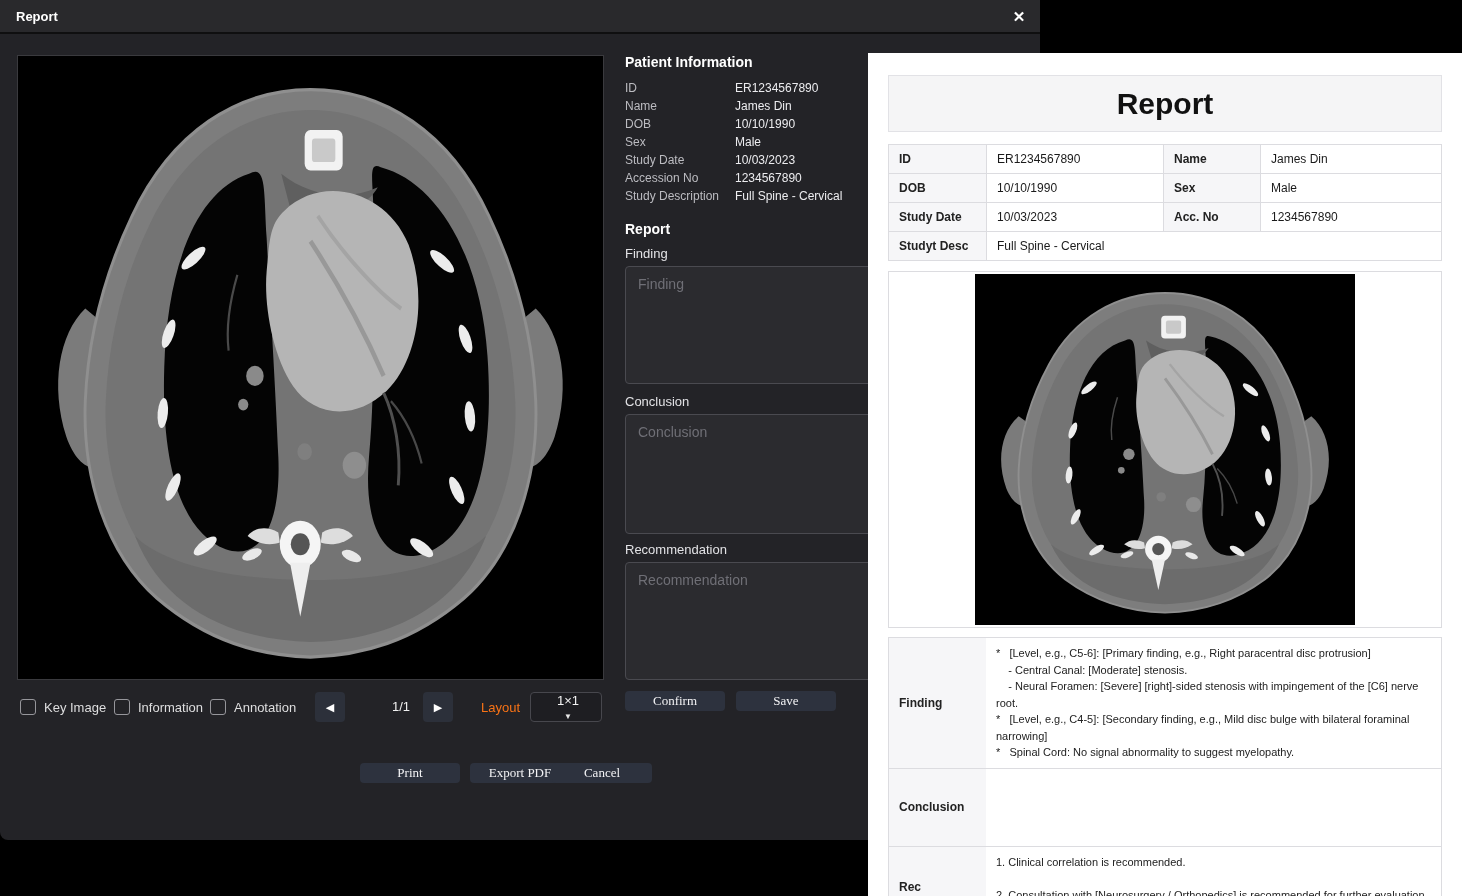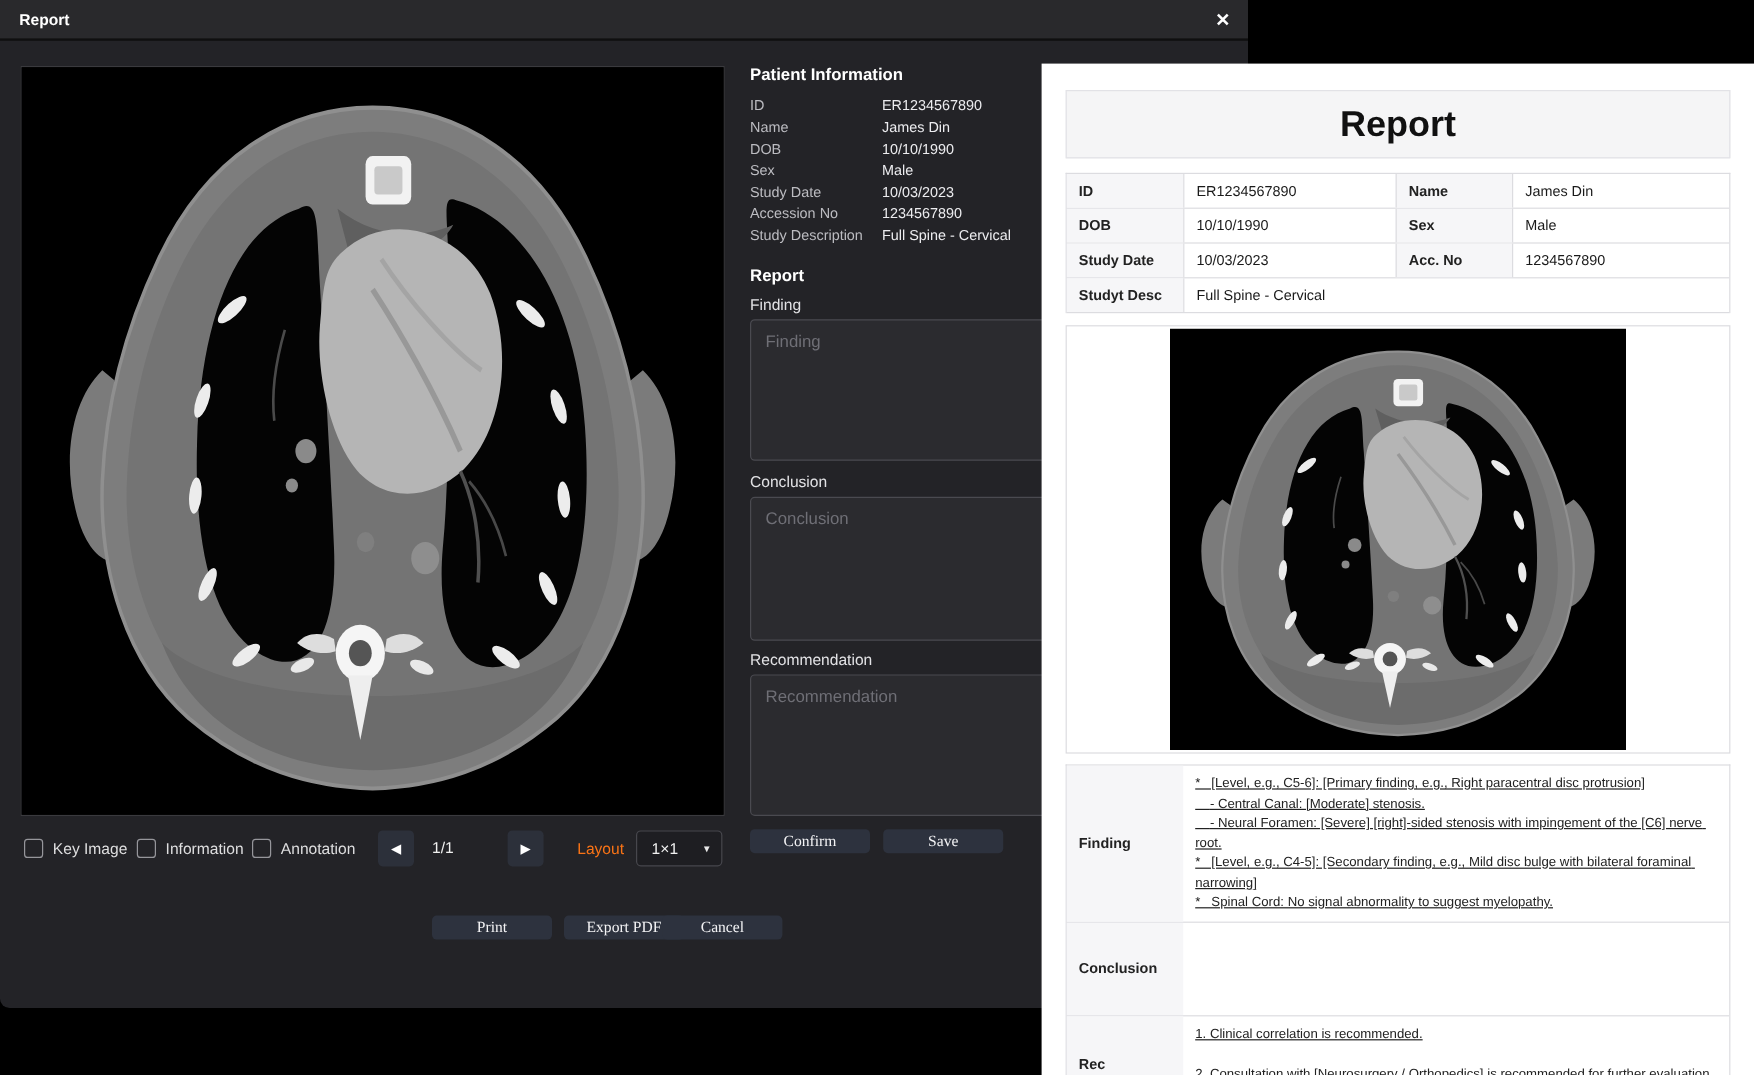--- a/index.html
+++ b/index.html
@@ -23,27 +23,27 @@
   .viewer svg { width:100%; height:100%; display:block; }
 
   
   .vc { position:absolute; left:0; top:692px; width:620px; height:30px; }
   .cbox { position:absolute; top:7px; width:16px; height:16px; border:1.5px solid #96969b;
           border-radius:3px; background:transparent; cursor:pointer; }
   .cblabel { position:absolute; top:8px; color:#dededf; font-size:13px; }
   .navbtn { position:absolute; top:0; width:30px; height:30px; background:#2c303a;
             border-radius:4px; color:#fff; font-size:11px; display:flex;
             align-items:center; justify-content:center; cursor:pointer; }
-  .pagetxt { position:absolute; top:7px; left:360px; width:50px; text-align:left;
+  .pagetxt { position:absolute; top:7px; left:360px; width:50px; text-align:right;
              color:#f0f0f0; font-size:13px; }
   .laylabel { position:absolute; top:8px; left:481px; color:#f97316; font-size:13px; }
   .dropdown { position:absolute; top:0; left:530px; width:72px; height:30px;
               background:#1e1e22; border:1px solid #47474d; border-radius:4px;
               color:#f2f2f2; font-size:13px; display:flex; align-items:center;
-              padding:0 8px 0 12px; cursor:pointer; }
+              padding:0 8px 0 12px; cursor:pointer;flex-direction:column; }
   .dropdown .val { flex:1; }
   .dropdown .caret { font-size:8px; color:#e8e8e8; }
 
   
   .h-bold { position:absolute; left:625px; color:#fff; font-size:14px; font-weight:bold; }
   .pi-grid { position:absolute; left:625px; top:79px; width:410px; }
   .pi-row { display:flex; height:18px; align-items:center; }
   .pi-row .l { width:110px; color:#bcbcc1; font-size:12px; }
   .pi-row .v { color:#ececef; font-size:12px; }
   .fieldlabel { position:absolute; left:625px; color:#e2e2e5; font-size:13px; }
@@ -80,21 +80,21 @@
   .pv-img { width:380px; height:351px; background:#000; }
   .pv-img svg { width:100%; height:100%; display:block; }
 
   .pv-find { position:absolute; left:20px; top:584px; width:554px;
              border:1px solid #dcdce0; border-bottom:none; }
   .pv-frow { display:grid; grid-template-columns:97px 455px; border-bottom:1px solid #dcdce0; }
   .pv-flab { background:#f6f6f8; font-weight:bold; font-size:12px; color:#222;
              display:flex; align-items:center; padding:0 10px; }
   .pv-ftext { font-size:11px; line-height:1.5; color:#222; padding:7px 10px;
               white-space:pre-wrap; display:flex; align-items:center; }
-  .pv-ftext > div { width:100%; white-space:pre-wrap;text-decoration:underline; }
+  .pv-ftext > div { width:100%; white-space:pre-wrap; }
   .r1 { min-height:81px; } .r2 { min-height:78px; } .r3 { min-height:80px; }
 </style>
 </head>
 <body>
 
 <svg width="0" height="0" style="position:absolute">
   <defs>
     <g id="ct-slice">
       <rect width="400" height="370" fill="#000"></rect>
       <path d="M46,150 C28,165 22,196 33,226 C40,244 54,250 60,239 C51,210 49,180 53,155 Z" fill="#7b7b7b"></path>

